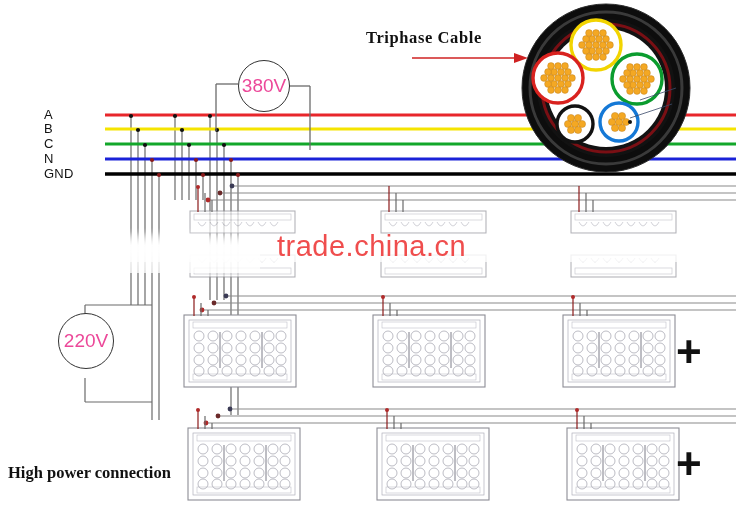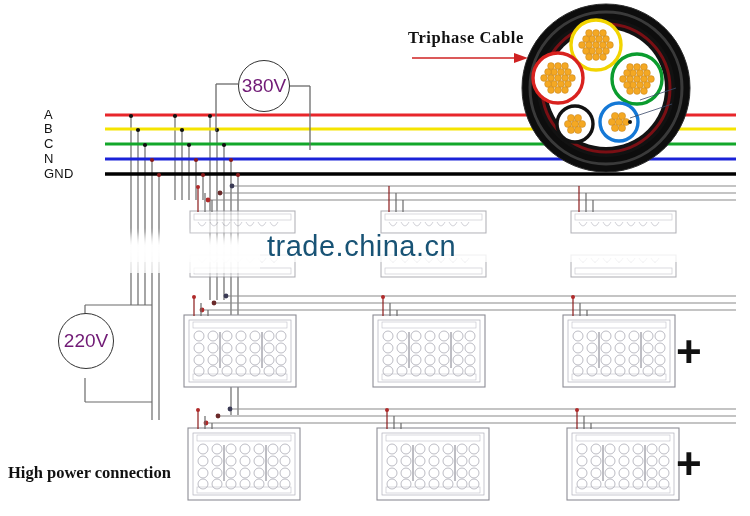--- a/index.html
+++ b/index.html
@@ -2,32 +2,32 @@
 <html><head>
 <meta charset="utf-8">
 <style>
   html,body{margin:0;padding:0;background:#ffffff;}
   body{width:750px;height:516px;overflow:hidden;font-family:"Liberation Sans",sans-serif;}
   #stage{position:relative;width:750px;height:516px;background:#fff;}
   svg.layer{position:absolute;left:0;top:0;width:750px;height:516px;}
   .phase-label{position:absolute;font-family:"Liberation Sans",sans-serif;font-size:13px;color:#111;letter-spacing:.2px;line-height:1;}
   .volt-badge{position:absolute;border:1.4px solid #333;border-radius:50%;background:#fff;
       display:flex;align-items:center;justify-content:center;font-family:"Liberation Sans",sans-serif;
-      color:#701a75;z-index:6;}
+      color:#ec4899;z-index:6;}
   #badge380{left:238px;top:60px;width:50px;height:50px;font-size:19px;}
   #badge220{left:58px;top:313px;width:54px;height:54px;font-size:19px;}
   .serif-title{position:absolute;font-family:"Liberation Serif",serif;font-weight:bold;color:#111;}
-  #cableTitle{left:366px;top:28px;font-size:16.5px;letter-spacing:.6px;margin-left:42px;}
+  #cableTitle{left:366px;top:28px;font-size:16.5px;letter-spacing:.6px;}
   #hpTitle{left:8px;top:456px;font-size:16.5px;margin-top:7px;}
   .plus{position:absolute;color:#111;font-family:"Liberation Sans",sans-serif;font-weight:bold;
       font-size:44px;line-height:1;}
   #plus1{left:676px;top:330px;}
   #plus2{left:676px;top:442px;}
-  #watermark{position:absolute;left:267px;top:230px;font-family:"Liberation Sans",sans-serif;
-      font-size:29px;color:#0c4a6e;letter-spacing:.5px;white-space:nowrap;z-index:7;opacity:.95;}
+  #watermark{position:absolute;left:277px;top:230px;font-family:"Liberation Sans",sans-serif;
+      font-size:29px;color:#ef4444;letter-spacing:.5px;white-space:nowrap;z-index:7;opacity:.95;}
   .fade{position:absolute;z-index:5;pointer-events:none;
       background:linear-gradient(to bottom,rgba(255,255,255,0) 0%,rgba(255,255,255,.92) 45%,rgba(255,255,255,.75) 100%);}
 </style>
 </head>
 <body>
 
 <div id="stage">
 
   <svg class="layer" viewBox="0 0 750 516">
     <defs>

